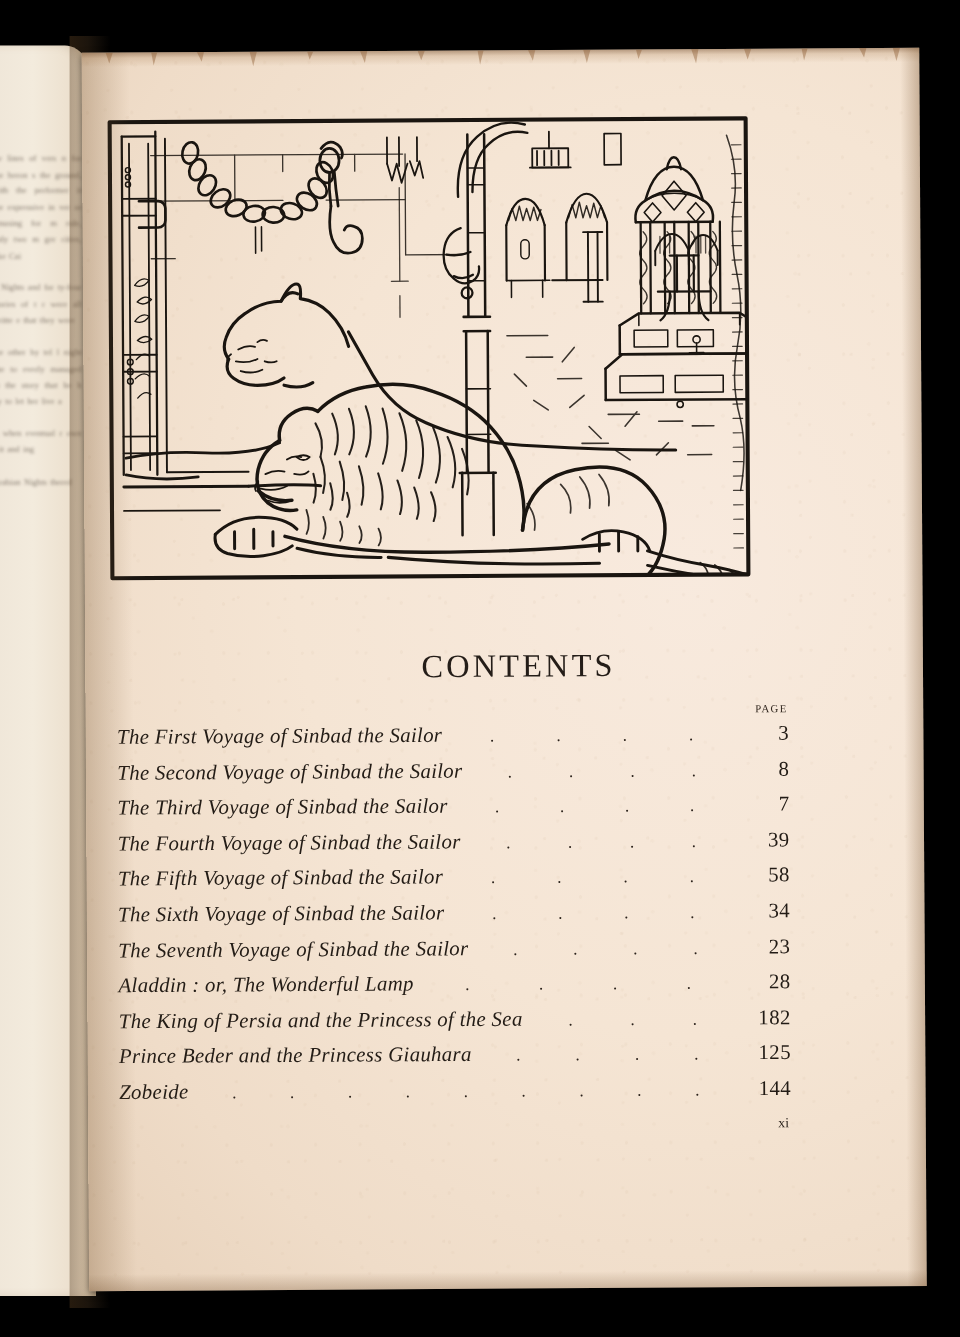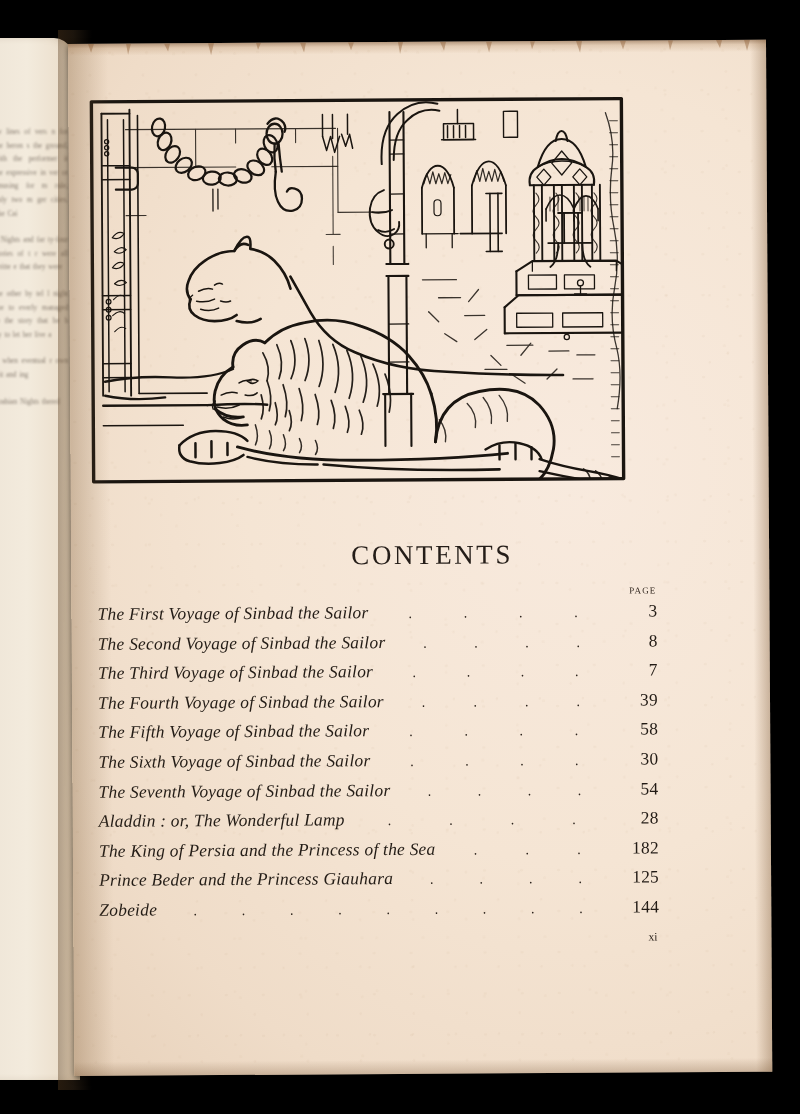--- a/index.html
+++ b/index.html
@@ -670,31 +670,31 @@
             <span class="toc-page">58</span>
           </div>
           <div class="toc-row">
             <span class="toc-title">The Sixth Voyage of Sinbad the Sailor</span>
             <span class="toc-dots">
               <span>.</span>
               <span>.</span>
               <span>.</span>
               <span>.</span>
             </span>
-            <span class="toc-page">30</span>
+            <span class="toc-page">34</span>
           </div>
           <div class="toc-row">
             <span class="toc-title">The Seventh Voyage of Sinbad the Sailor</span>
             <span class="toc-dots">
               <span>.</span>
               <span>.</span>
               <span>.</span>
               <span>.</span>
             </span>
-            <span class="toc-page">54</span>
+            <span class="toc-page">23</span>
           </div>
           <div class="toc-row">
             <span class="toc-title">Aladdin : or, The Wonderful Lamp</span>
             <span class="toc-dots">
               <span>.</span>
               <span>.</span>
               <span>.</span>
               <span>.</span>
             </span>
             <span class="toc-page">28</span>

